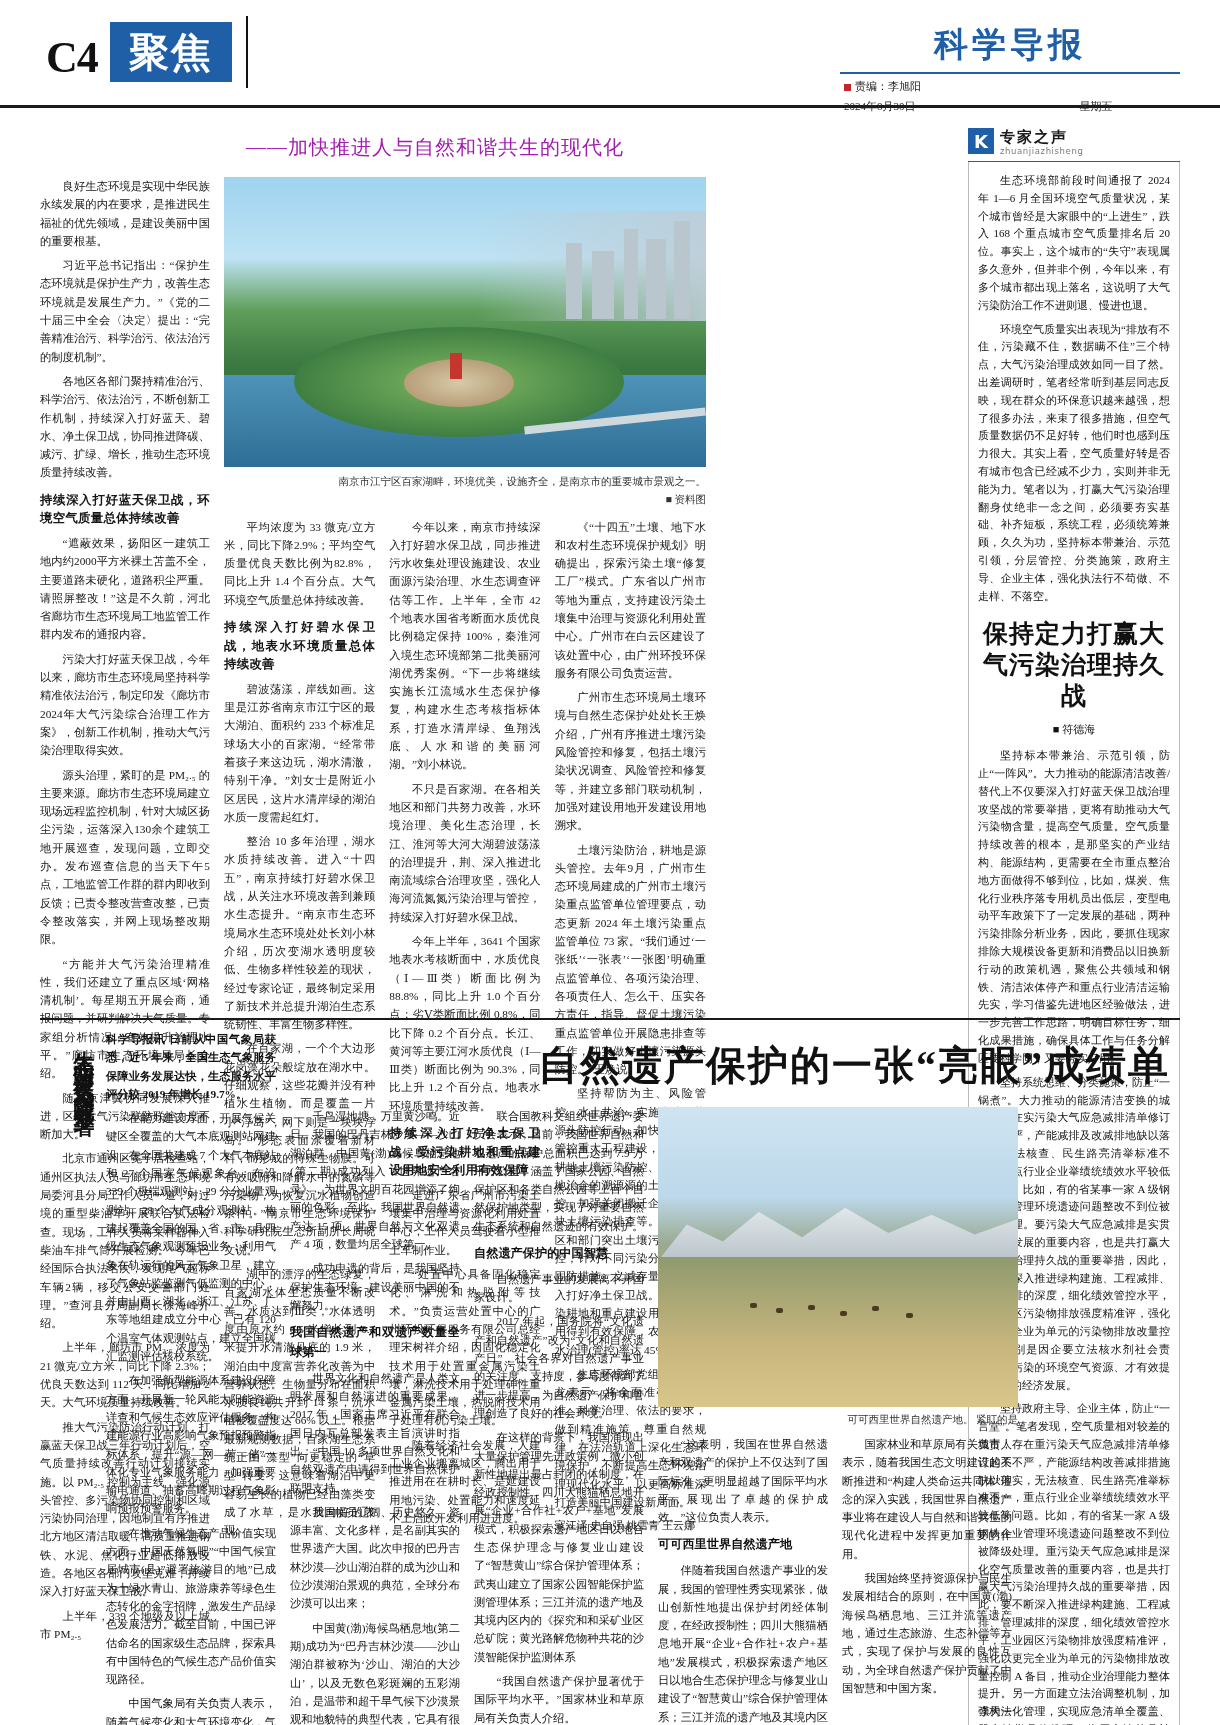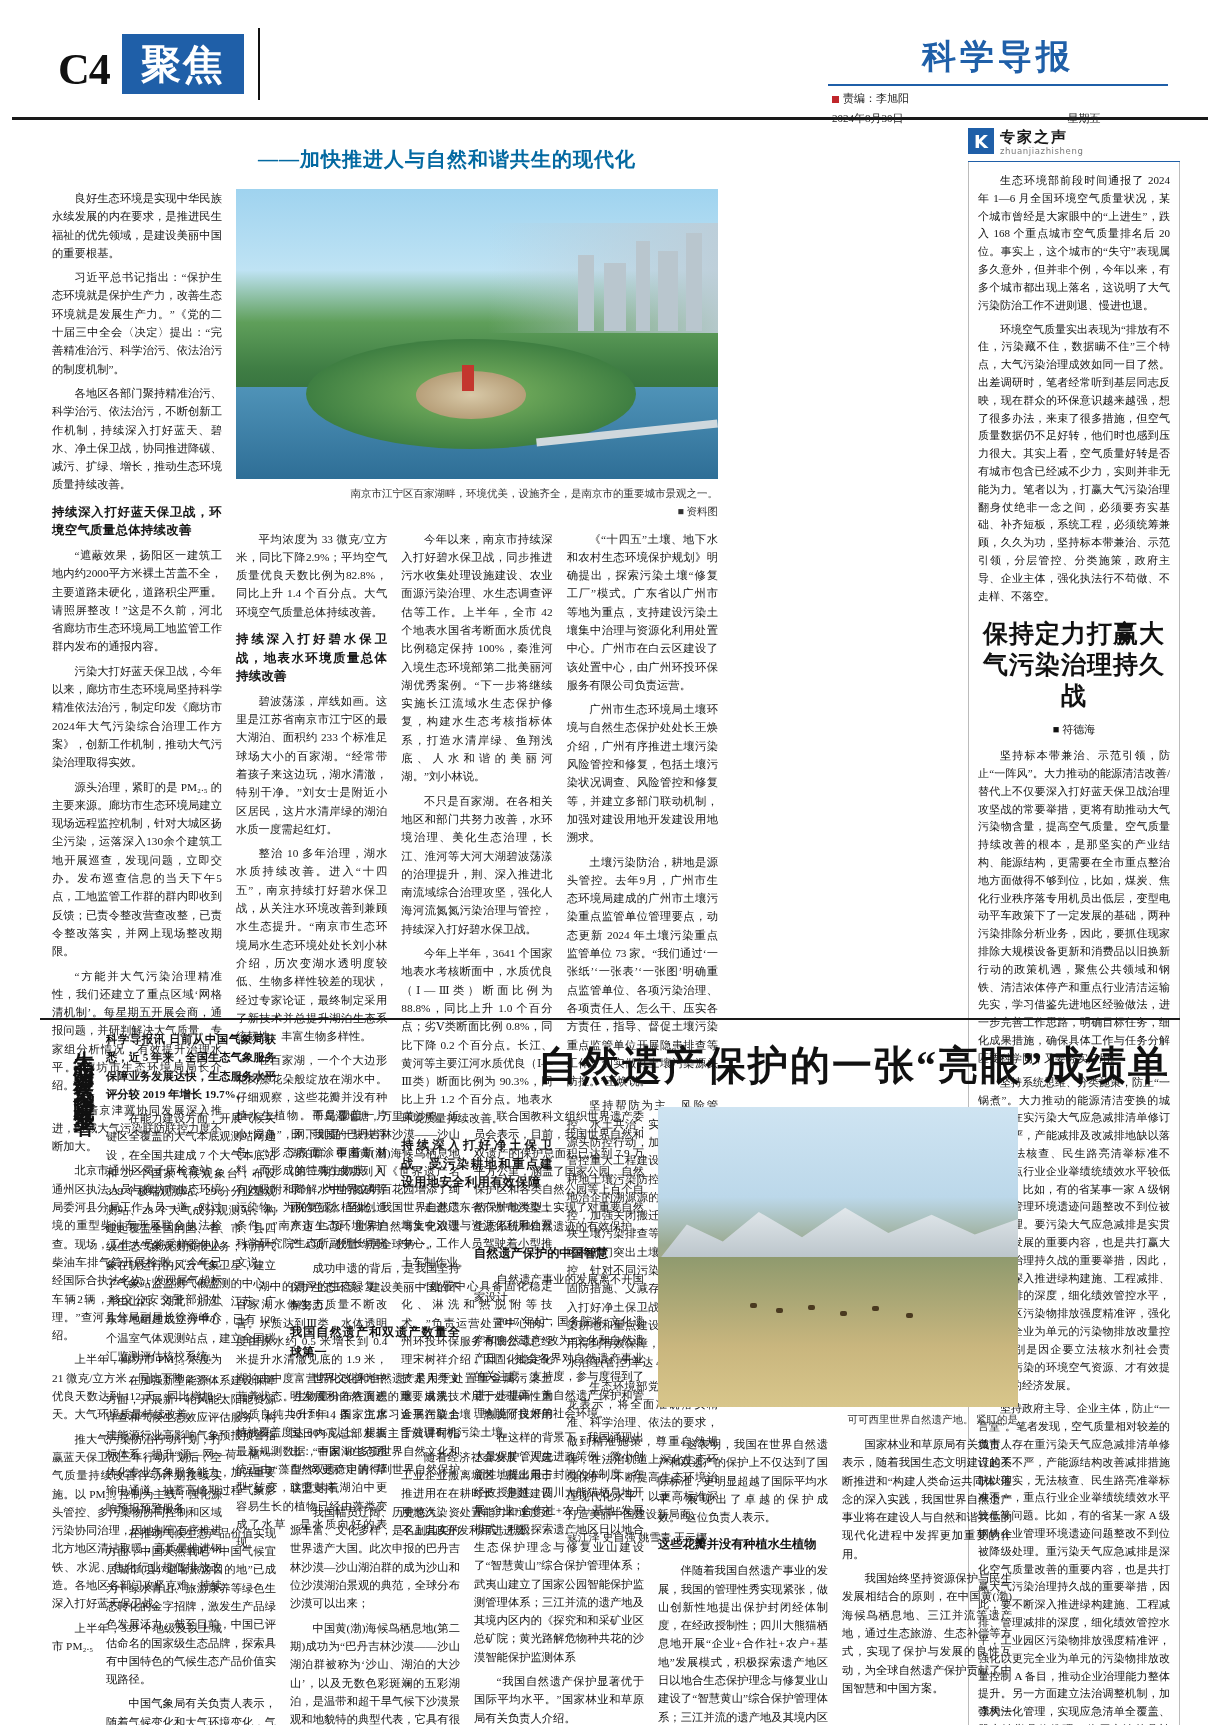--- a/index.html
+++ b/index.html
@@ -5,21 +5,21 @@
   * { box-sizing: border-box; }
   html, body { margin:0; padding:0; }
   body {
     width: 1220px; height: 1725px;
     background: #ffffff;
     font-family: "Liberation Serif", "DejaVu Serif", serif;
     color: #111;
     position: relative;
     overflow: hidden;
   }
-  .page { position: relative; width:1220px; height:1725px; padding: 12px; }
+  .page { position: relative; width:1220px; height:1725px; padding: 0; }
 
   
   .masthead { position:relative; height:108px; border-bottom:3px solid #1a1a1a; }
   .folio {
     position:absolute; left:46px; top:32px;
     font-size:44px; font-weight:700; letter-spacing:-1px;
     font-family:"Liberation Serif", serif; color:#111;
   }
   .section-badge {
     position:absolute; left:110px; top:22px;
@@ -41,21 +41,21 @@
   .mast-meta .cell { flex:1; text-align:center; }
   .mast-meta .cell.first { text-align:left; padding-left:4px; }
   .sq { display:inline-block; width:7px; height:7px; background:#c0262b; margin-right:4px; vertical-align:middle;}
 
   
   .headline-wrap { text-align:center; margin-top:26px; }
   .headline {
     font-size:50px; font-weight:700; letter-spacing:2px; color:#0f0f0f;
     font-family:"Liberation Serif", serif;
   }
-  .subhead { font-size:20px; margin-top:14px; color:#0369a1; letter-spacing:1px;font-weight:bold; }
+  .subhead { font-size:20px; margin-top:14px; color:#a21caf; letter-spacing:1px; }
 
   
   .top-block { position:relative; margin-top:16px; padding:0 40px; display:flex; gap:14px; }
   .col { font-size:11.3px; line-height:1.62; text-align:justify; color:#161616; }
   .col p { margin:0 0 6px 0; text-indent:2em; }
   .col h4 {
     margin:9px 0 6px 0; font-size:12.4px; font-weight:700; line-height:1.5;
     text-indent:0; letter-spacing:0.3px;
   }
   .c1 { width:170px; }
@@ -294,21 +294,21 @@
               <div class="animal" style="left:214px; top:199px;"></div>
               <div class="animal" style="left:248px; top:206px;"></div>
             </div>
             <div class="cap2">
               <span>可可西里世界自然遗产地。</span>
               <span>紧盯的是</span>
             </div>
             <div style="display:flex; gap:14px; margin-top:8px;">
               <div class="bm" style="width:170px;">
                 <p>“这表明，我国在世界自然遗产和双遗产的保护上不仅达到了国际标准，更明显超越了国际平均水平，展现出了卓越的保护成效。”这位负责人表示。</p>
-                <h4>这些花瓣并没有种植水生植物</h4>
+                <h4>可可西里世界自然遗产地</h4>
                 <p>伴随着我国自然遗产事业的发展，我国的管理性秀实现紧张，做山创新性地提出保护封闭经体制度，在经政授制性；四川大熊猫栖息地开展“企业+合作社+农户+基地”发展模式，积极探索遗产地区日以地合生态保护理念与修复业山建设了“智慧黄山”综合保护管理体系；三江并流的遗产地及其境内区内的《探究和和采矿业区总矿院；黄光路解危物种共花沙漠智能保护监测体系</p>
 
               </div>
               <div class="bm" style="width:170px;">
                 <p>国家林业和草原局有关负责人表示，随着我国生态文明建设的不断推进和“构建人类命运共同体”理念的深入实践，我国世界自然遗产事业将在建设人与自然和谐共生的现代化进程中发挥更加重要的作用。</p>
                 <p>我国始终坚持资源保护与民生发展相结合的原则，在中国黄(渤)海候鸟栖息地、三江并流等遗产地，通过生态旅游、生态补偿等方式，实现了保护与发展的良性互动，为全球自然遗产保护贡献了中国智慧和中国方案。</p>
                 <div class="credit">李天一</div>
               </div>
             </div>
           </div>

